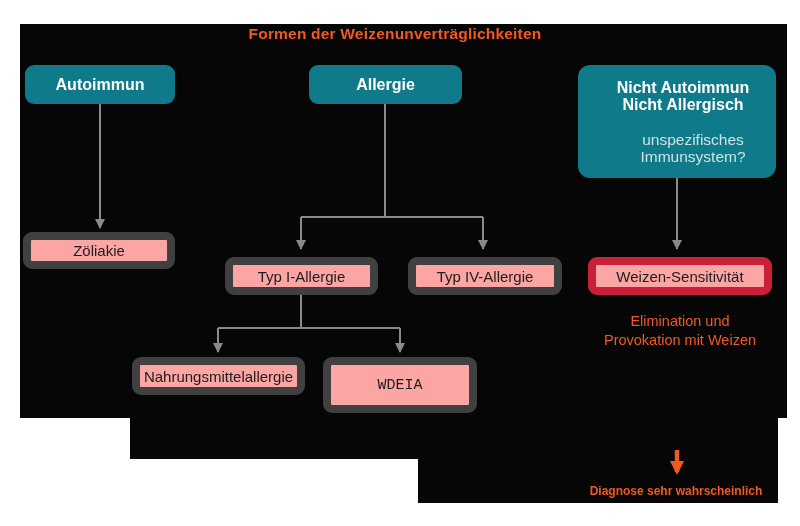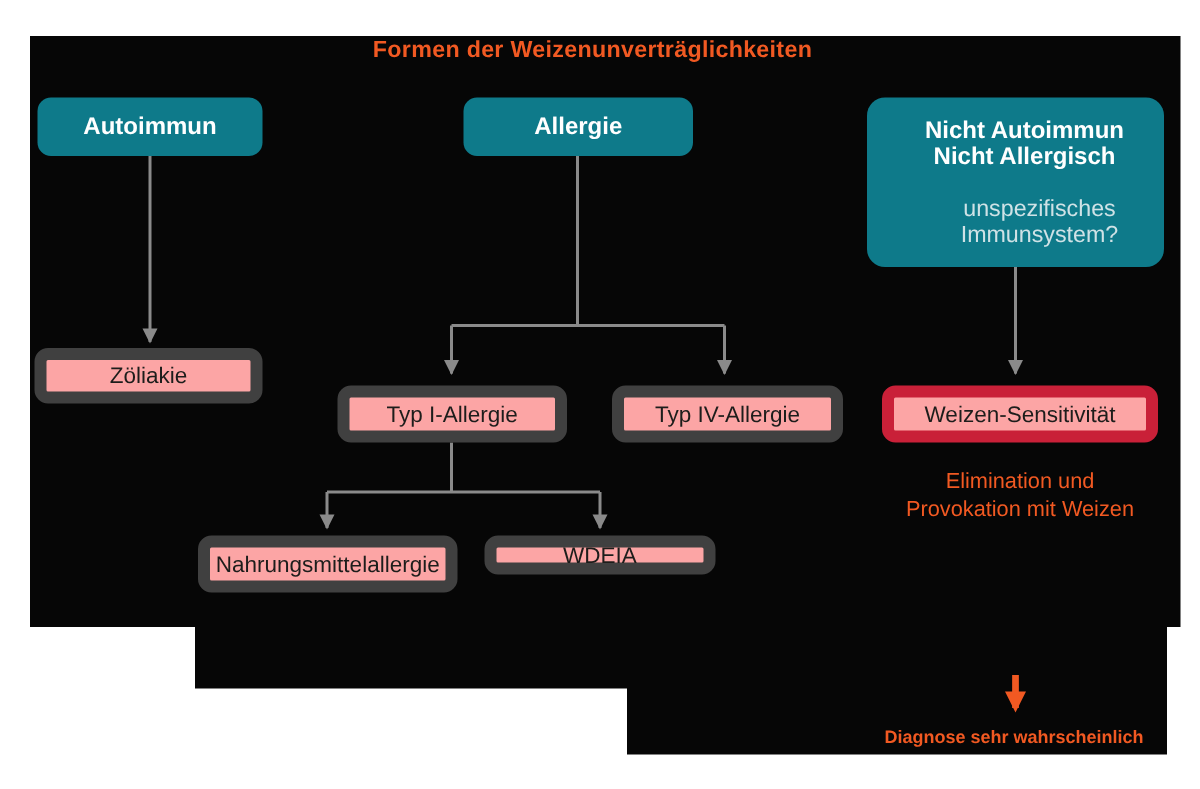--- a/index.html
+++ b/index.html
@@ -32,21 +32,21 @@
   #node-nicht     { left:578px; top:65px;  width:198px; height:113px;
                     flex-direction:column; border-radius:12px; line-height:17px;padding-left:12px; }
   #node-nicht .sub { color:#cfe2e6; font-weight:normal; font-size:15.5px;margin-left:20px; }
   #node-nicht .spacer { height:18px; }
 
   #node-zoeliakie { left:23px;  top:232px; width:152px; height:37px; }
   #node-typ1      { left:225px; top:257px; width:153px; height:38px; }
   #node-typ4      { left:408px; top:257px; width:154px; height:38px; }
   #node-weizen    { left:588px; top:257px; width:184px; height:38px; }
   #node-nahrung   { left:132px; top:357px; width:173px; height:38px;text-align:right; }
-  #node-wdeia     { left:323px; top:357px; width:154px; height:26px; }
+  #node-wdeia     { left:323px; top:357px; width:154px; height:56px;font-family:Liberation Mono, monospace; }
 
   .annotation {
     position:absolute; color:#f15922; text-align:center;
   }
   #elimination { left:570px; top:312px; width:220px; font-size:14.5px; line-height:19px; }
   #diagnose    { left:556px; top:484px; width:240px; font-size:12px; font-weight:bold; white-space:nowrap; }
 </style>
 </head>
 <body>
 

